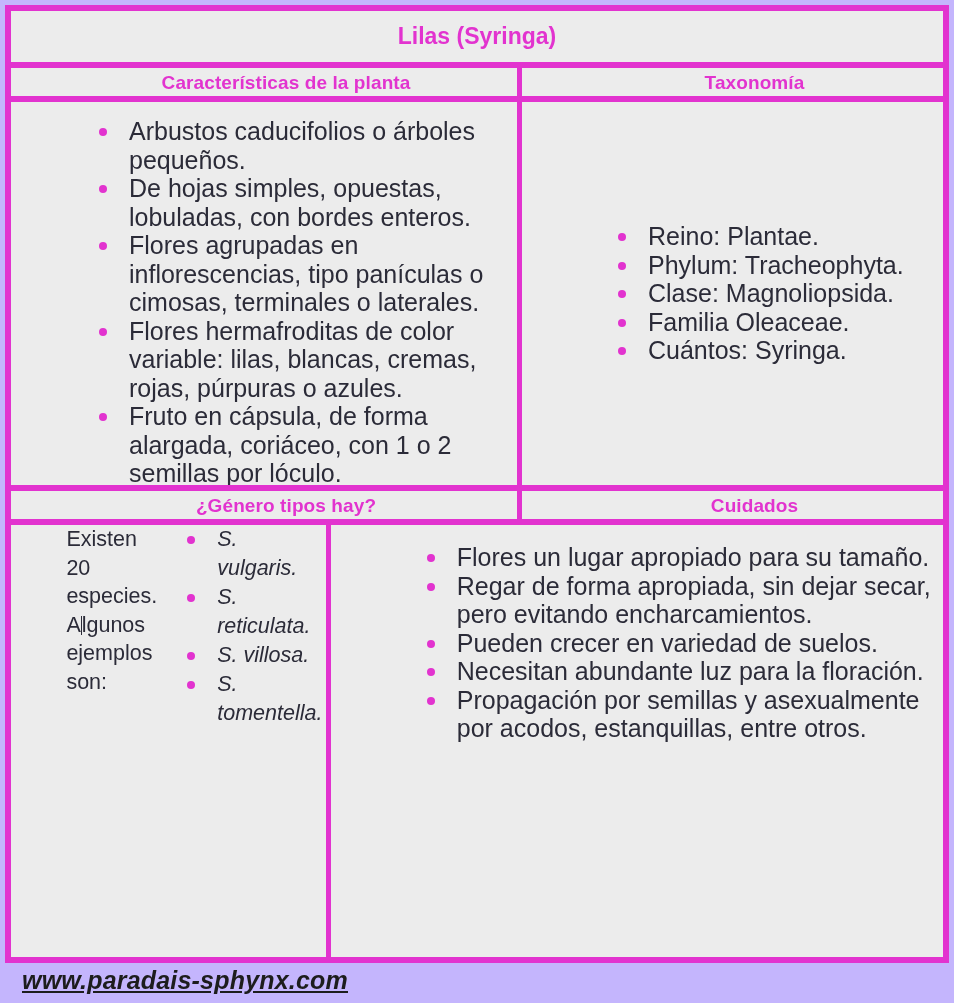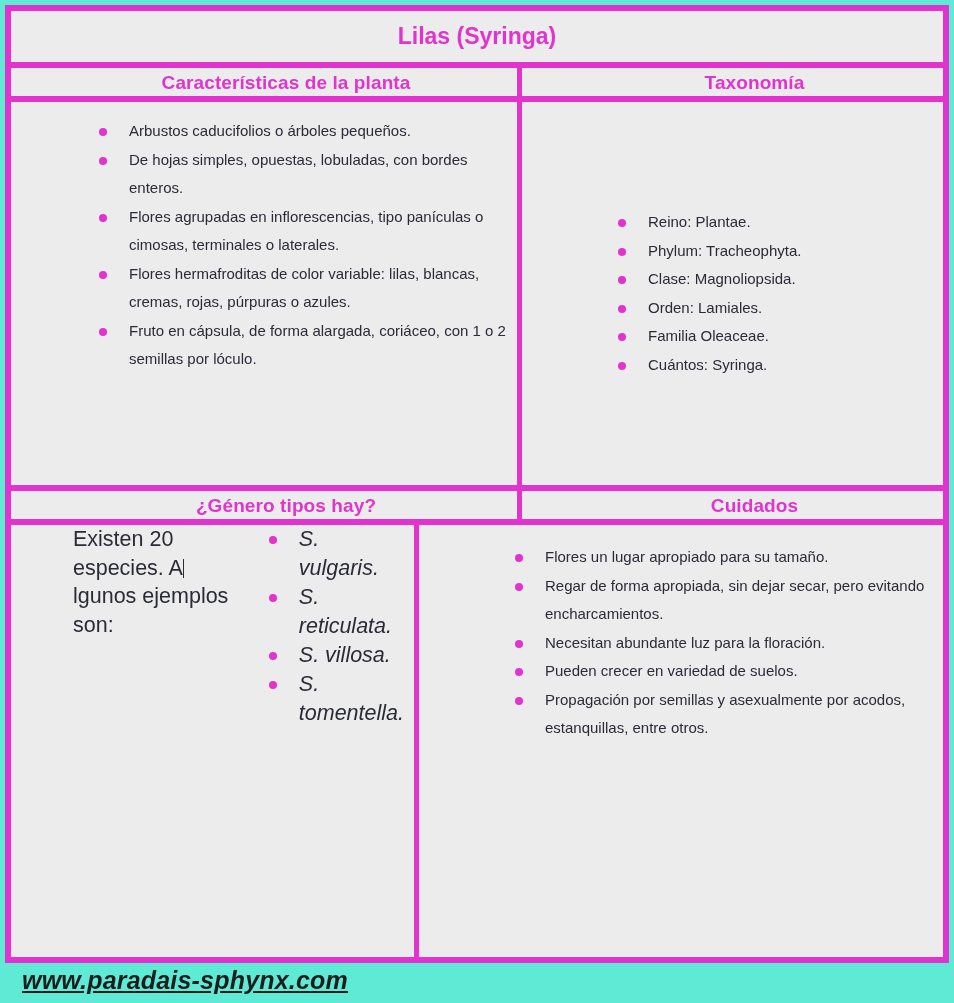--- a/index.html
+++ b/index.html
@@ -11,21 +11,21 @@
     width: 954px;
     height: 1003px;
     font-family: "Liberation Sans", sans-serif;
     overflow: hidden;
   }
 
   .page {
     width: 954px;
     height: 1003px;
     position: relative;
-    background: #5eead4;
+    background: #c4b5fd;
     box-sizing: border-box;
   }
 
   
   .table-frame {
     position: absolute;
     left: 5px;
     top: 5px;
     width: 944px;
     height: 958px;
@@ -116,21 +116,21 @@
   ul.bullets {
     list-style: none;
     margin: 0;
     padding: 0;
   }
 
   ul.bullets > li {
     position: relative;
     padding-left: 42px;
     color: #2b2b38;
-    font-size: 15px;
+    font-size: 25px;
     line-height: 28.5px;
     margin: 0;
   }
 
   ul.bullets > li::before {
     content: "";
     position: absolute;
     left: 12px;
     top: 11px;
     width: 8px;
@@ -257,21 +257,20 @@
               <li>Fruto en cápsula, de forma alargada, coriáceo, con 1 o 2 semillas por lóculo.</li>
             </ul>
           </div>
         </div>
         <div class="cell cell-right">
           <div class="body-right-1">
             <ul class="bullets">
               <li>Reino: Plantae.</li>
               <li>Phylum: Tracheophyta.</li>
               <li>Clase: Magnoliopsida.</li>
-              <li>Orden: Lamiales.</li>
               <li>Familia Oleaceae.</li>
               <li>Cuántos: Syringa.</li>
             </ul>
           </div>
         </div>
       </div>
 
       <div class="row row-head-2">
         <div class="cell cell-left head-cell">
           <span class="head-text">¿Género tipos hay?</span>
@@ -291,22 +290,22 @@
               <li>S. villosa.</li>
               <li>S. tomentella.</li>
             </ul>
           </div>
         </div>
         <div class="cell cell-right">
           <div class="body-right-2">
             <ul class="bullets">
               <li>Flores un lugar apropiado para su tamaño.</li>
               <li>Regar de forma apropiada, sin dejar secar, pero evitando encharcamientos.</li>
+              <li>Pueden crecer en variedad de suelos.</li>
               <li>Necesitan abundante luz para la floración.</li>
-              <li>Pueden crecer en variedad de suelos.</li>
               <li>Propagación por semillas y asexualmente por acodos, estanquillas, entre otros.</li>
             </ul>
           </div>
         </div>
       </div>
 
     </div>
   </div>
 
   <div class="footer">

